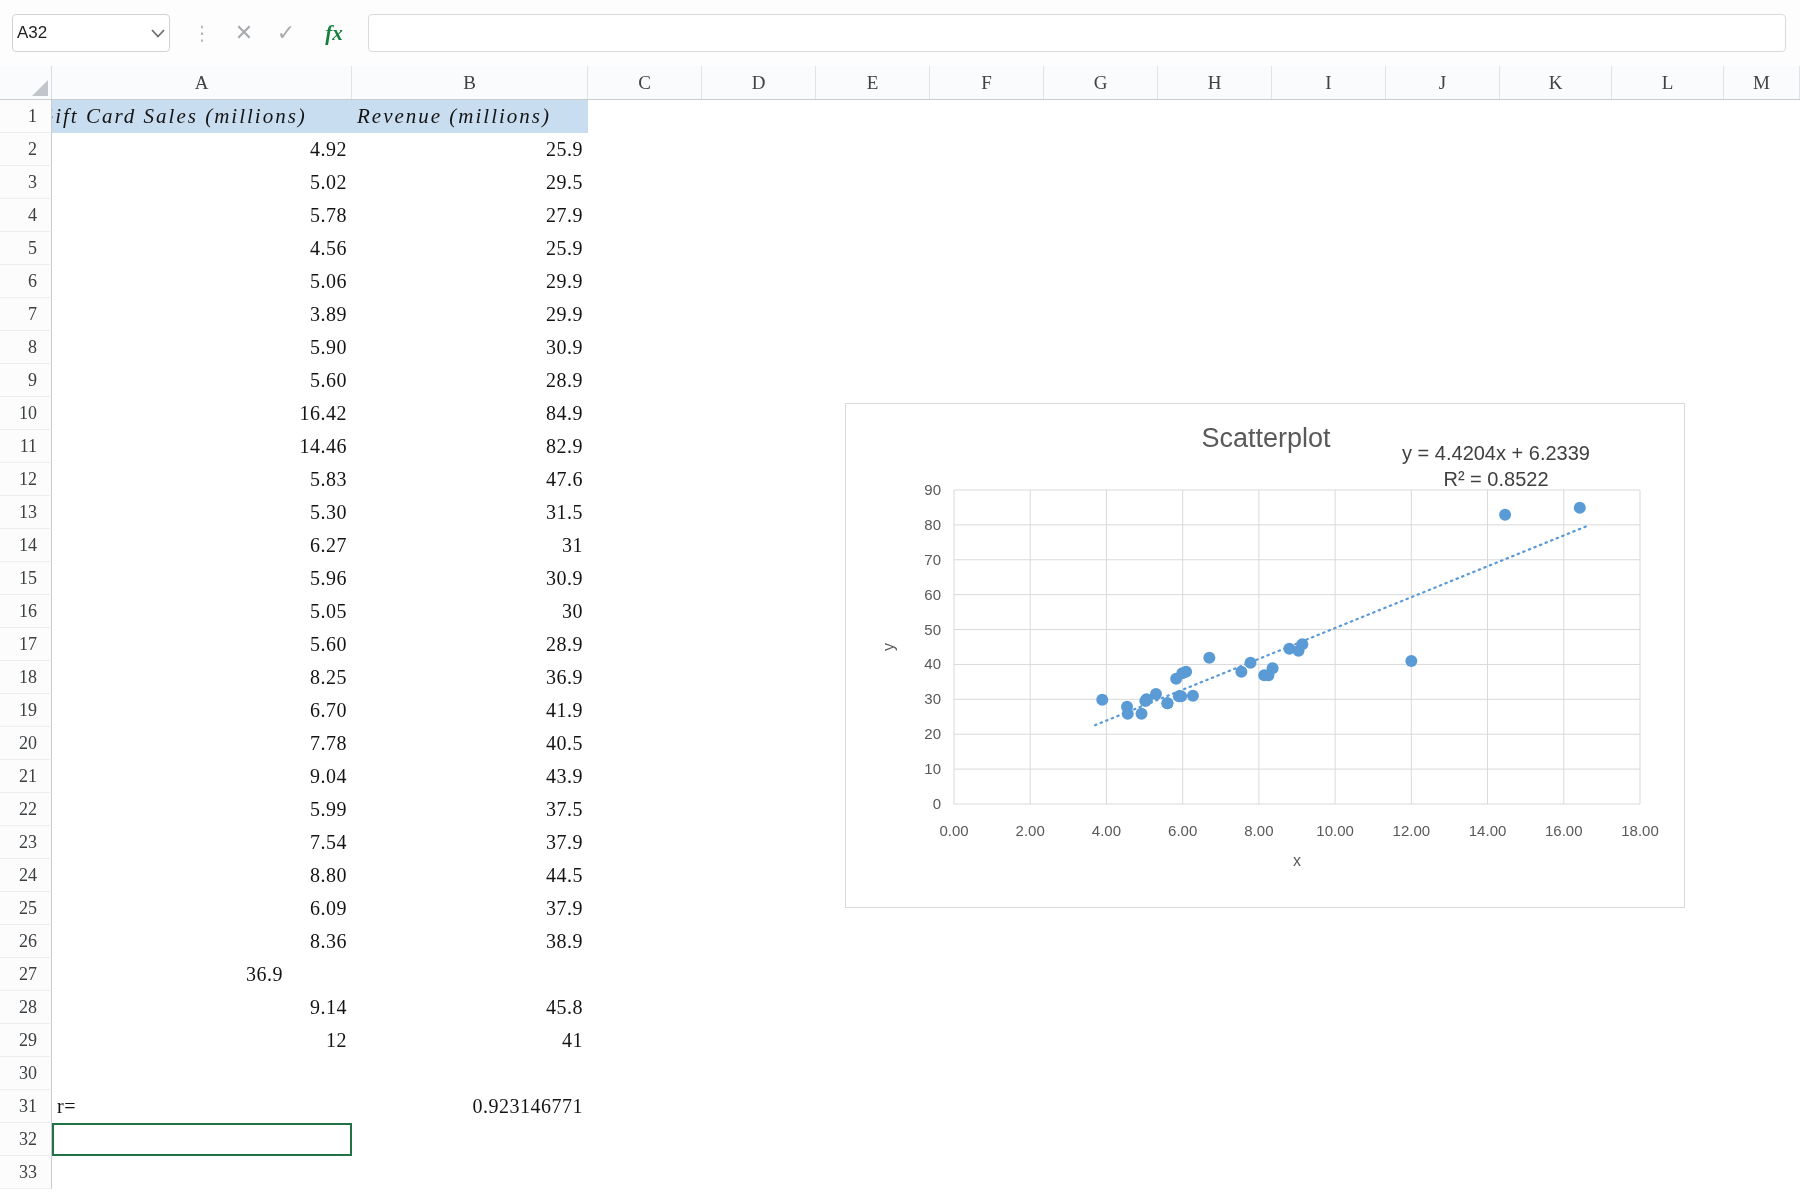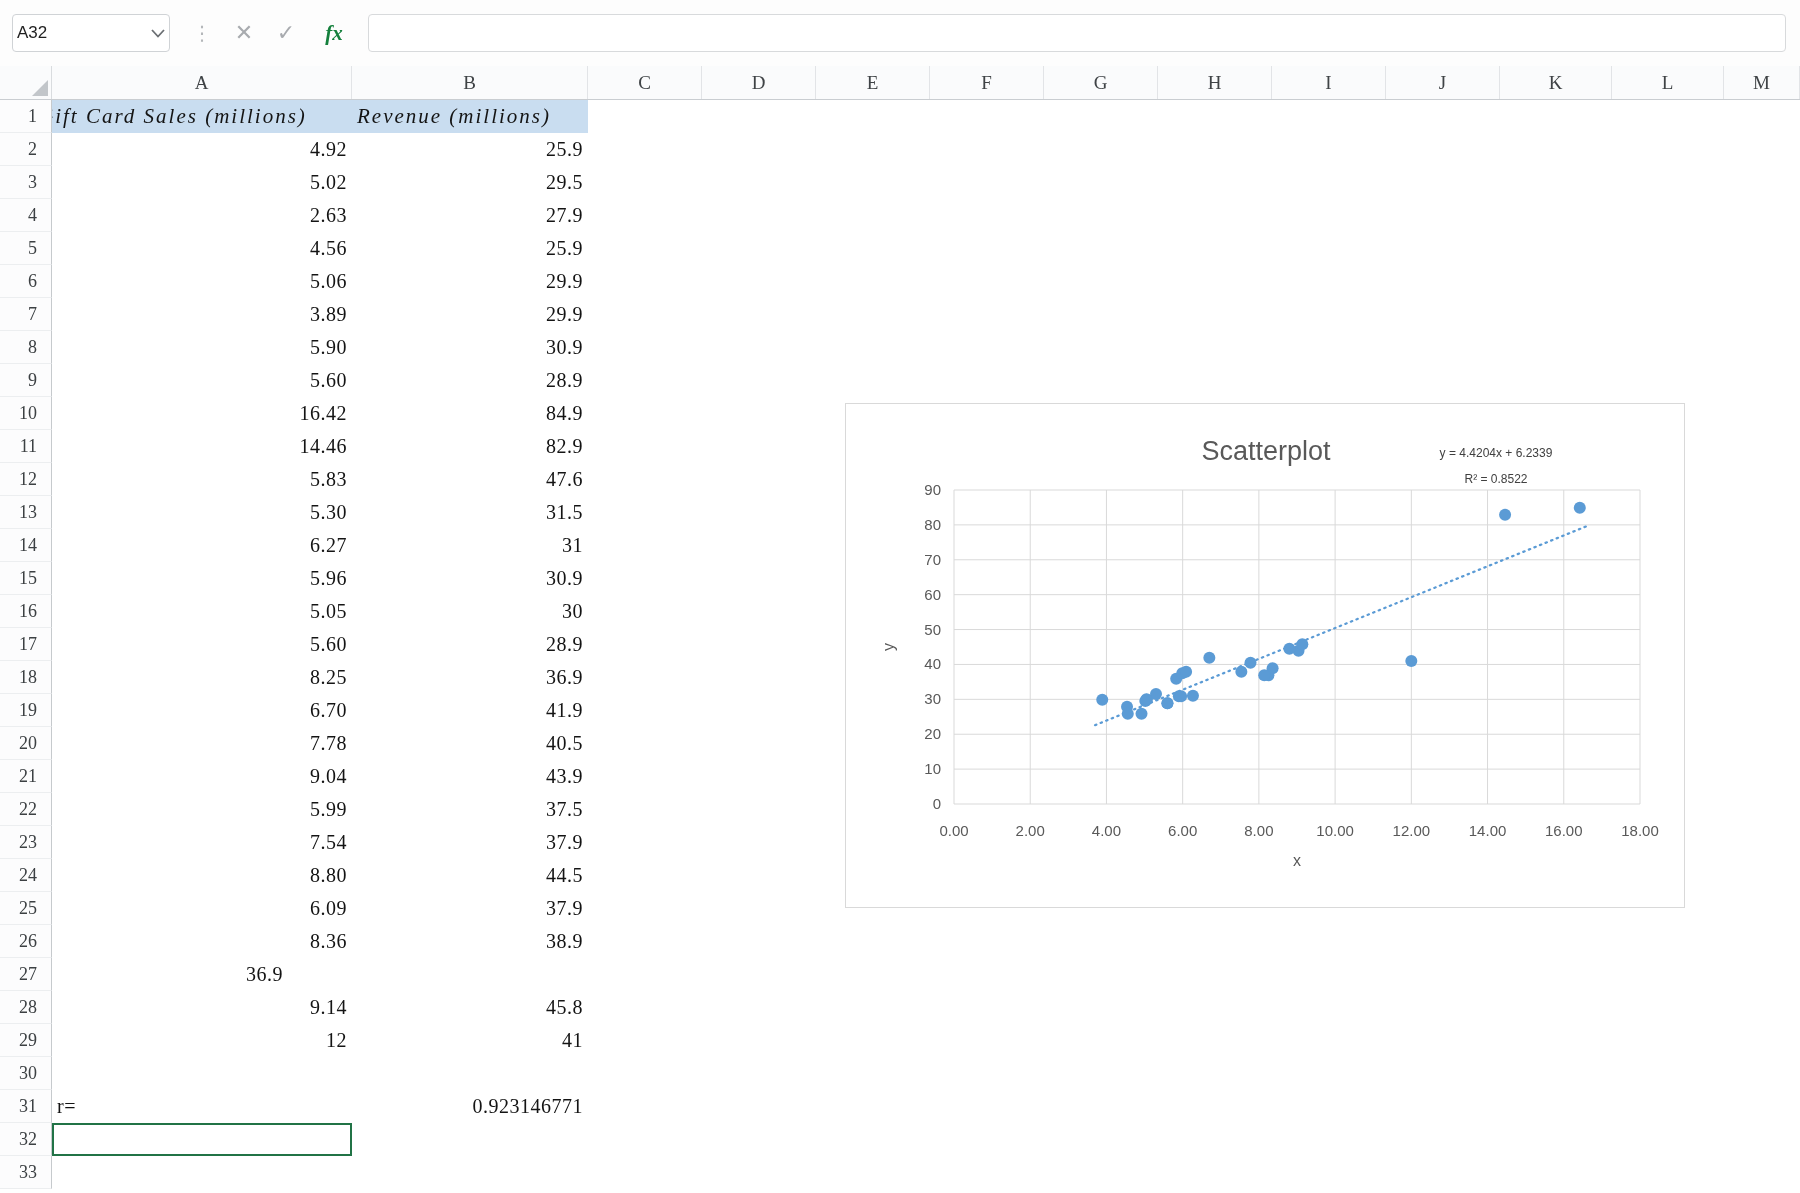--- a/index.html
+++ b/index.html
@@ -66,25 +66,25 @@
   }
   .cell.clip{padding-left:0;}
   .cell.clip span{margin-left:-14px;}
   .cell.active-cell{border:2px solid var(--active_cell_border,#217346);}
   
   .chart{
     position:absolute;left:845px;top:403px;width:840px;height:505px;background:#fff;
     border:1px solid #d9d9d9;box-sizing:border-box;z-index:5;
   }
   .chart-title{
-    position:absolute;top:32px;left:0;width:840px;text-align:center;font-size:27px;
+    position:absolute;top:19px;left:0;width:840px;text-align:center;font-size:27px;
     color:#595959;line-height:30px;
   }
   .chart-eq{
-    position:absolute;top:36px;left:500px;width:300px;text-align:center;font-size:12px;
+    position:absolute;top:36px;left:500px;width:300px;text-align:center;font-size:20px;
     color:#404040;line-height:26px;
   }
   .plot-svg{position:absolute;left:0;top:0;width:838px;height:503px;}
 </style>
 </head>
 <body>
 
 <div class="app">
 
   <div class="formula-bar">
@@ -131,21 +131,21 @@
         <div class="cell colA">4.92</div>
         <div class="cell colB">25.9</div>
       </div>
       <div class="row">
         <div class="rn">3</div>
         <div class="cell colA">5.02</div>
         <div class="cell colB">29.5</div>
       </div>
       <div class="row">
         <div class="rn">4</div>
-        <div class="cell colA">2.63</div>
+        <div class="cell colA">5.78</div>
         <div class="cell colB">27.9</div>
       </div>
       <div class="row">
         <div class="rn">5</div>
         <div class="cell colA">4.56</div>
         <div class="cell colB">25.9</div>
       </div>
       <div class="row">
         <div class="rn">6</div>
         <div class="cell colA">5.06</div>

